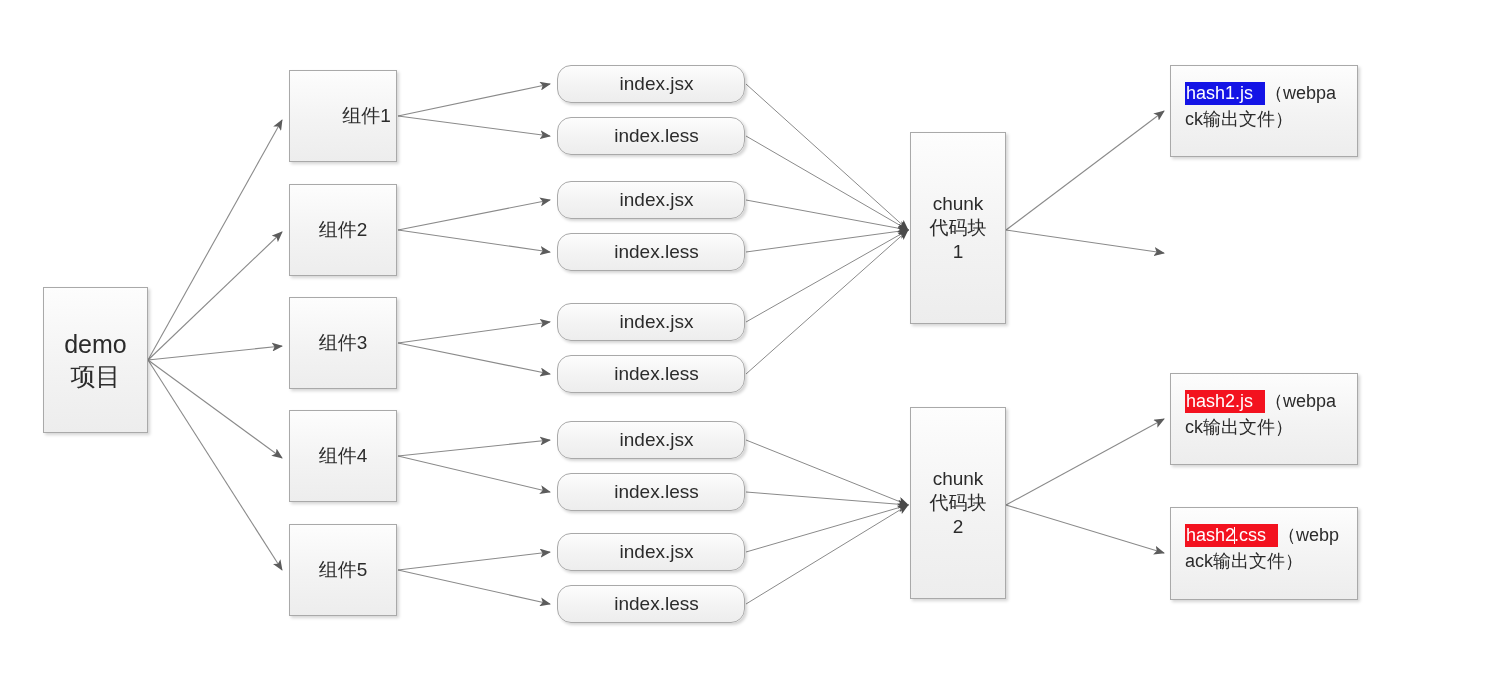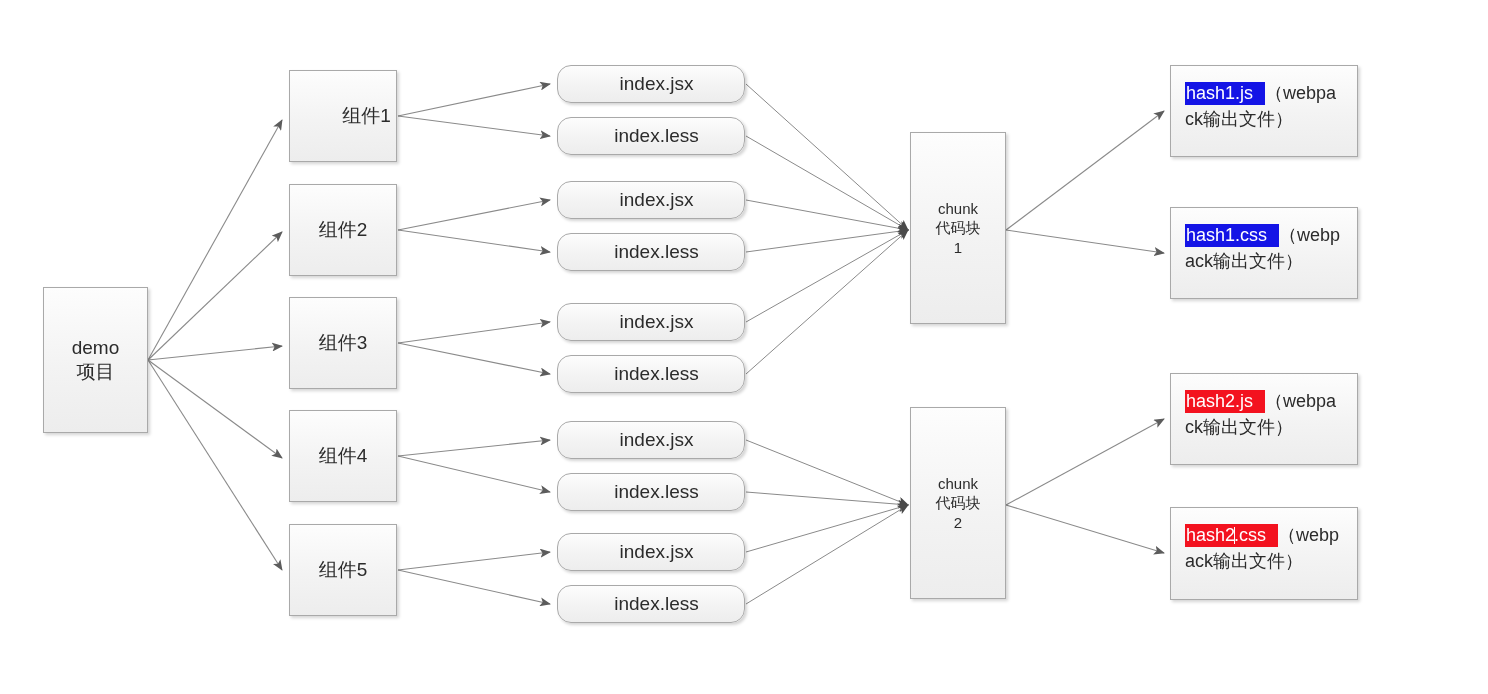--- a/index.html
+++ b/index.html
@@ -38,41 +38,41 @@
   .node.plain{
     background:linear-gradient(180deg,#fdfdfd 0%,#f3f3f3 55%,#ededed 100%);
   }
   .node.rounded{
     border-radius:14px;
     padding-left:11px;
   }
 
   
   .node-root{
-    font-size:19px;
+    font-size:25px;
     color:#2b2b2b;
     flex-direction:column;
   }
   .node-root .ln{display:block;}
 
   
   .node-comp{
     font-size:19px;
     color:#2b2b2b;
   }
 
   
   .node-file{
     font-size:19px;
     color:#2b2b2b;
   }
 
   
   .node-chunk{
-    font-size:15px;
+    font-size:19px;
     color:#2b2b2b;
     flex-direction:column;
   }
   .node-chunk .ln{display:block;}
 
   
   .node-out{
     font-size:18px;
     color:#2b2b2b;
     padding:0 14px;
@@ -238,25 +238,20 @@
       <span class="ln">2</span>
     </div>
   </div>
 
   <div class="node plain node-out" style="left:1170px; top:65px; width:188px; height:92px;">
     <span class="inner">
       <span class="hl hl-blue">hash1.js</span><span class="paren">（webpack输出文件）</span>
     </span>
   </div>
 
-  <div class="node plain node-out" style="left:1170px; top:207px; width:188px; height:92px;">
-    <span class="inner">
-      <span class="hl hl-blue">hash1.css</span><span class="paren">（webpack输出文件）</span>
-    </span>
-  </div>
 
   <div class="node plain node-out" style="left:1170px; top:373px; width:188px; height:92px;">
     <span class="inner">
       <span class="hl hl-red">hash2.js</span><span class="paren">（webpack输出文件）</span>
     </span>
   </div>
 
   <div class="node plain node-out" style="left:1170px; top:507px; width:188px; height:93px;">
     <span class="inner">
       <span class="hl hl-red"><span>hash2</span><span class="caret"></span><span>.css</span></span><span class="paren">（webpack输出文件）</span>

